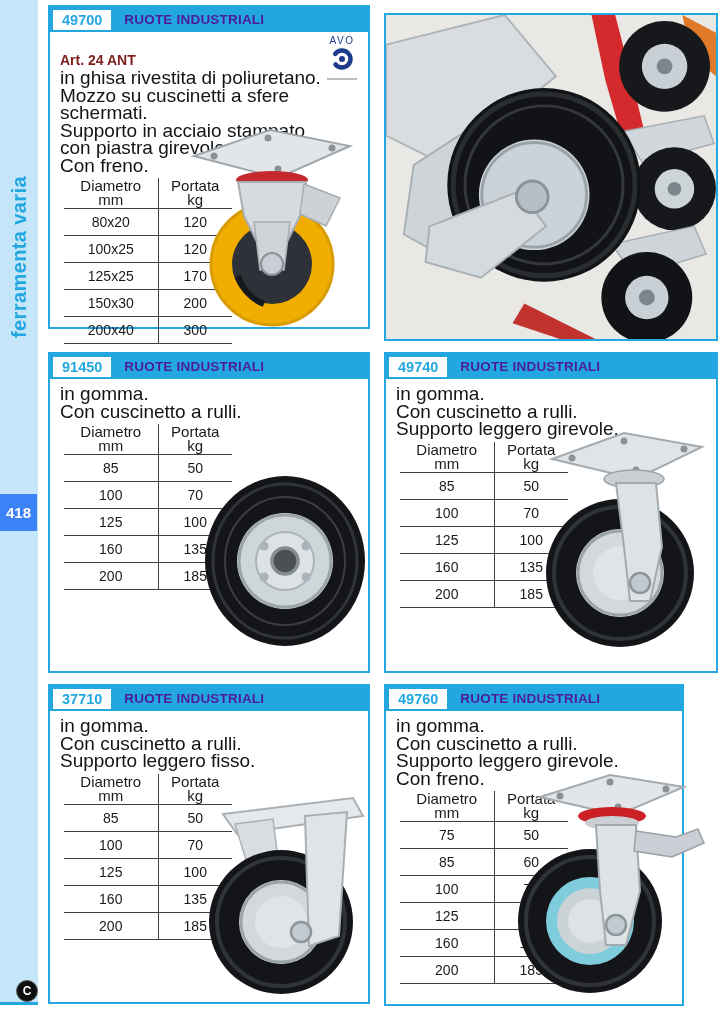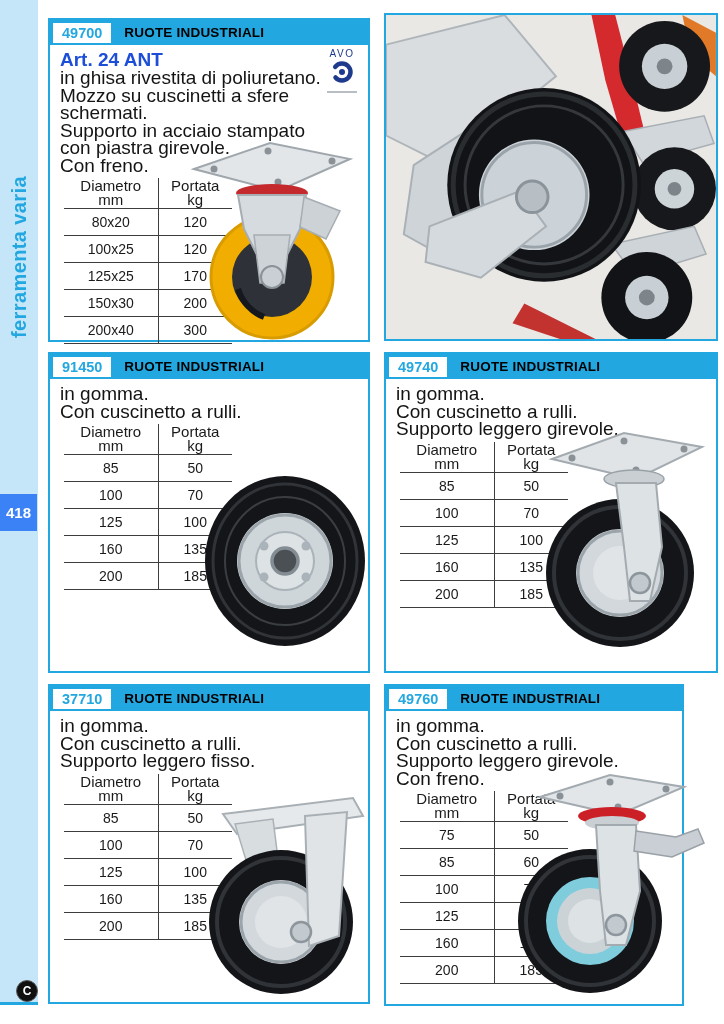--- a/index.html
+++ b/index.html
@@ -16,24 +16,24 @@
   .pagenum { position:absolute; left:0; top:494px; width:37px; height:37px; background:#3b82f6;
              color:#fff; font-weight:bold; font-size:15px; display:flex; align-items:center; justify-content:center; }
   .copyright { position:absolute; left:16px; top:980px; width:22px; height:22px; border-radius:50%;
                background:#101010; color:#fff; font-weight:bold; font-size:12px;
                display:flex; align-items:center; justify-content:center; border:1px solid #5a5a5a; }
 
   
   .panel { position:absolute; background:#fff; border:2px solid #22a7e0; }
   .panel-header { height:25px; background:#22a7e0; display:flex; align-items:center; }
   .code-box { background:#fff; color:#22a7e0; font-weight:bold; font-size:14.5px; padding:1px 9px; margin-left:3px; line-height:18px; }
-  .panel-title { color:#000000; font-weight:bold; font-size:13.5px; margin-left:13px; letter-spacing:0.2px; }
+  .panel-title { color:#4c1d95; font-weight:bold; font-size:13.5px; margin-left:13px; letter-spacing:0.2px; }
   .panel-body { position:relative; padding:6px 0 0 10px; height:calc(100% - 25px); }
 
-  .article { font-weight:bold; font-size:19px; color:#1d4ed8; line-height:18px; }
+  .article { font-weight:bold; font-size:14px; color:#7f1d1d; line-height:18px;margin-top:13px; }
   .desc { font-size:19px; line-height:17.5px; color:#141414; white-space:pre-line; }
 
   .spec-table { border-collapse:collapse; margin-top:4px; margin-left:4px; }
   .spec-table th, .spec-table td { text-align:center; color:#1a1a1a; }
   .spec-table th { font-weight:normal; padding:0 6px 2px 6px; border-bottom:1.5px solid #3d3d3d; }
   .spec-table th:first-child, .spec-table td:first-child { border-right:1.5px solid #3d3d3d; min-width:94px; }
   .spec-table th:last-child, .spec-table td:last-child { min-width:74px;margin-left:31px; }
   .spec-table td { font-size:14px; height:27px; border-bottom:1.5px solid #3d3d3d; }
   .th-main { display:block; font-size:15px; line-height:16px;text-align:center; }
   .th-unit { display:block; font-size:15px; line-height:12px; }
@@ -51,21 +51,21 @@
 
 <div class="page">
 
   <aside class="sidebar">
     <div class="vtext">ferramenta varia</div>
     <div class="pagenum">418</div>
     <div class="copyright">C</div>
   </aside>
   <div class="sidebar-rule"></div>
 
-  <section class="panel" style="left:48px; top:18px; width:322px; height:324px;">
+  <section class="panel" style="left:48px; top:5px; width:322px; height:324px;">
     <header class="panel-header">
       <span class="code-box">49700</span>
       <span class="panel-title">RUOTE INDUSTRIALI</span>
     </header>
     <div class="panel-body">
       <div class="avo">
         <span class="avo-text">AVO</span>
         <svg width="28" height="26" viewBox="0 0 28 26">
           <circle cx="14" cy="13" r="8.5" fill="none" stroke="#1e3a8c" stroke-width="4.5" stroke-dasharray="42 11.4" stroke-dashoffset="-32" stroke-linecap="round"></circle>
           <circle cx="14" cy="13" r="3" fill="#1e3a8c"></circle>

